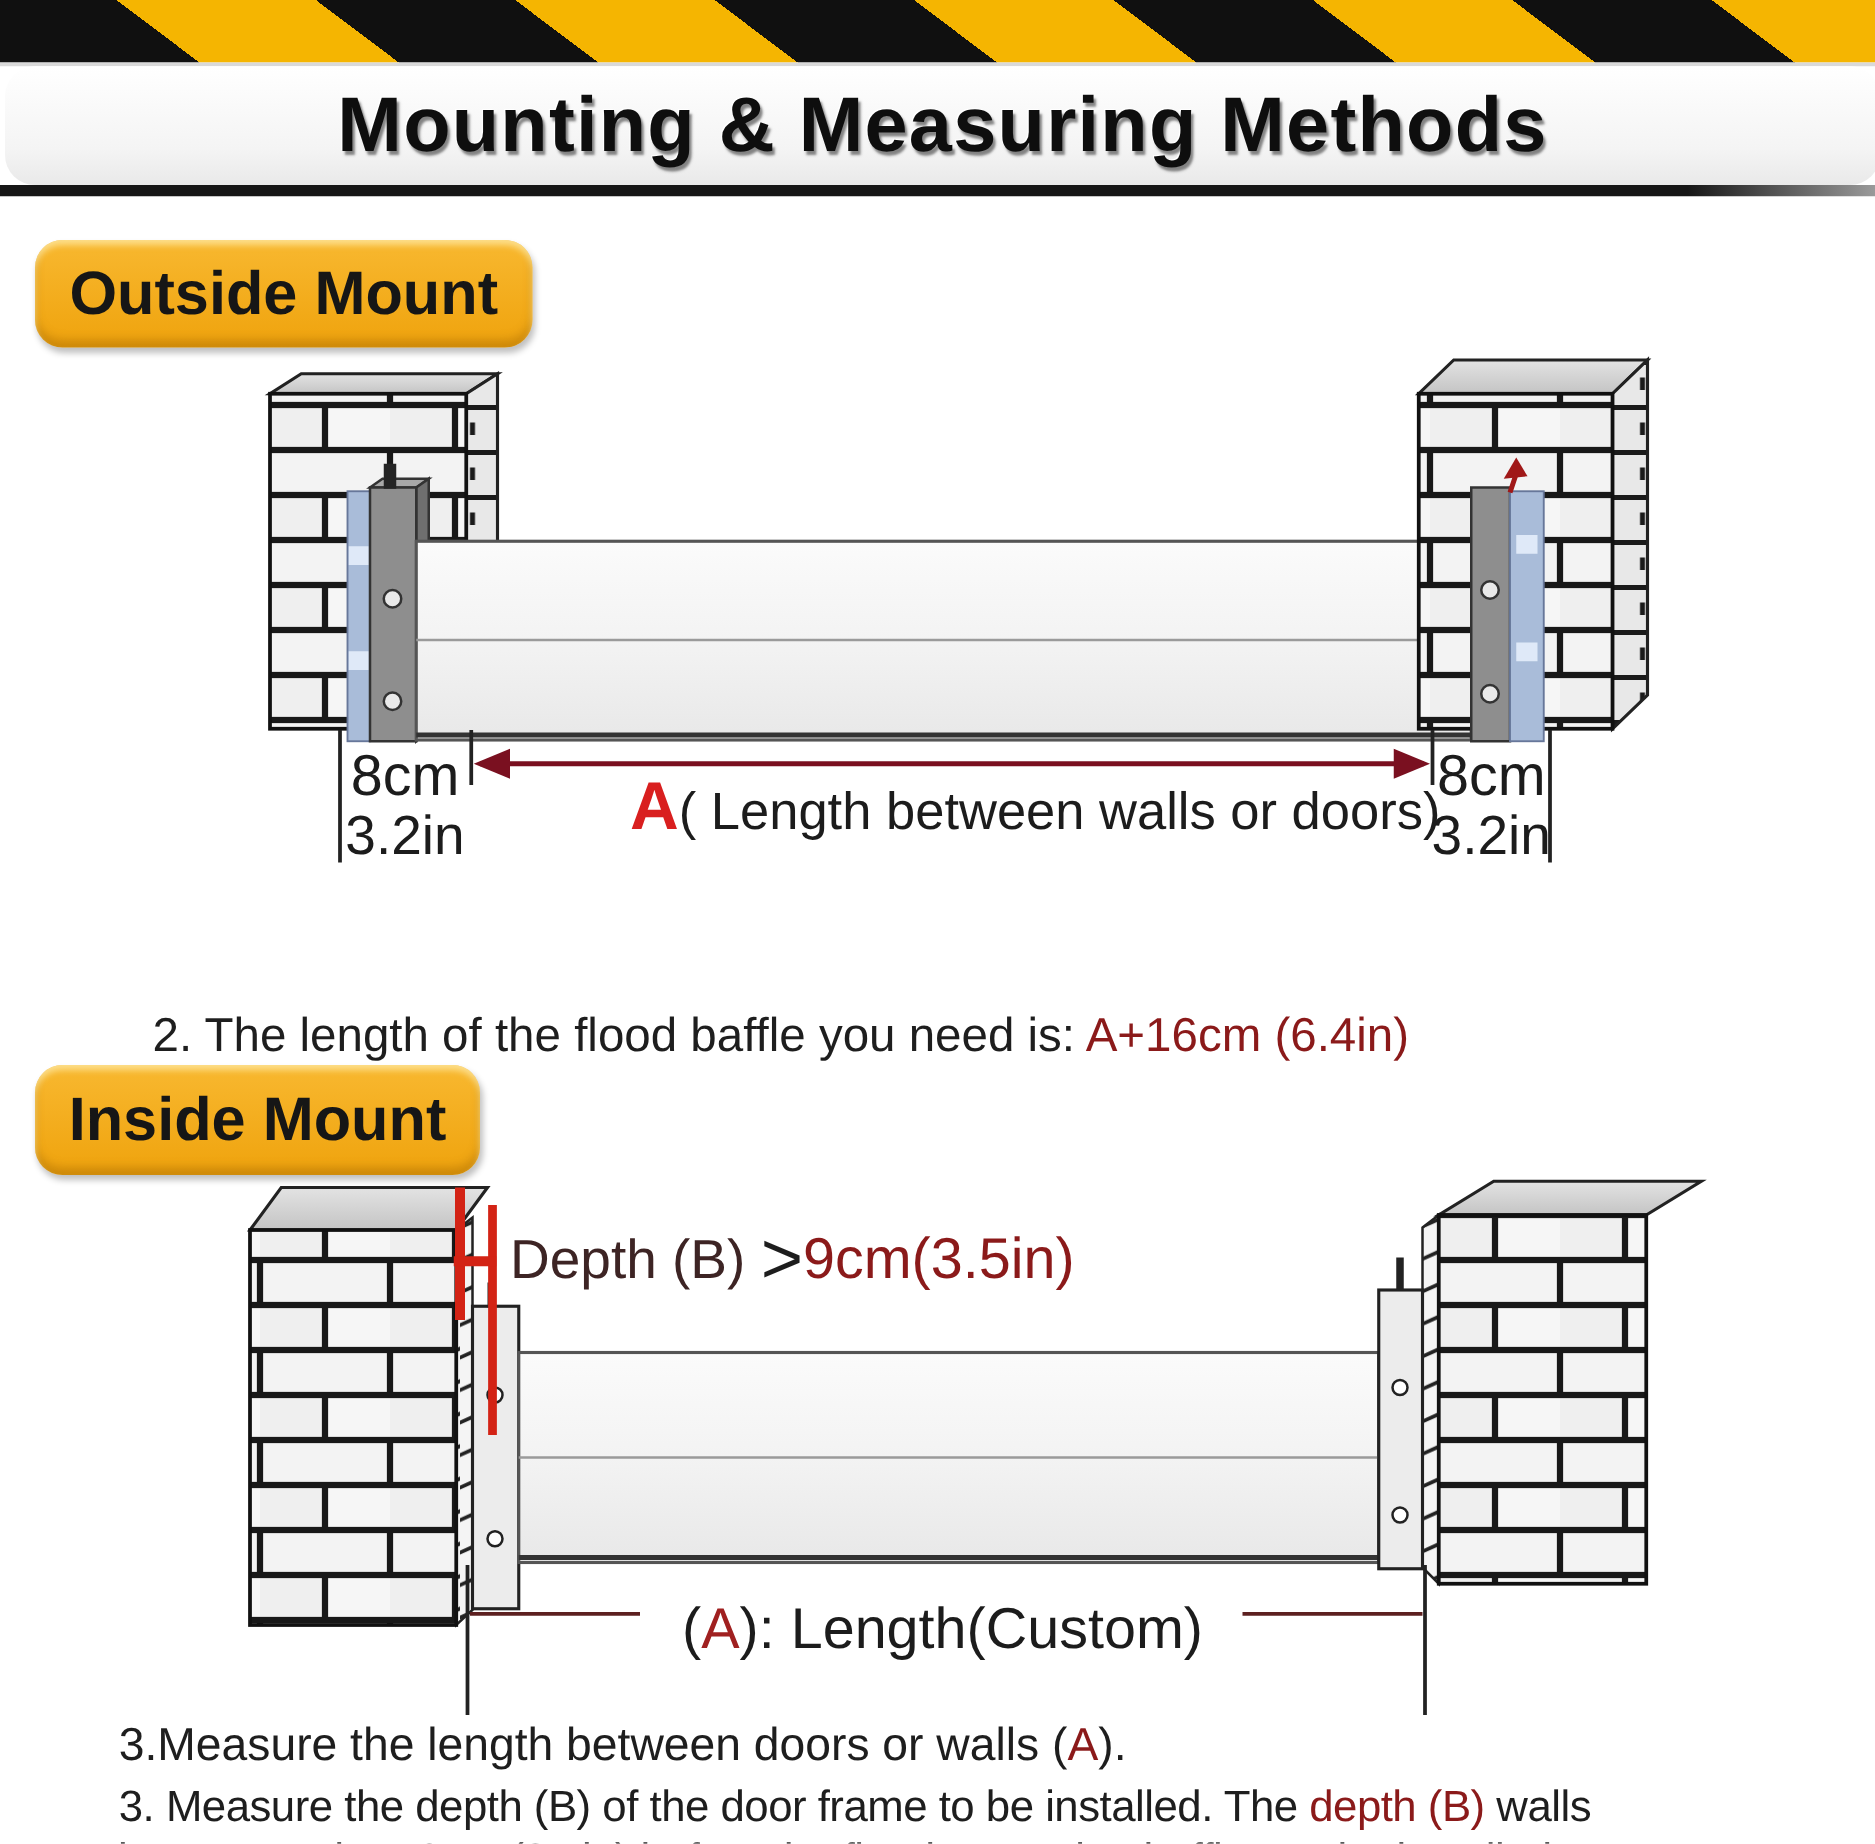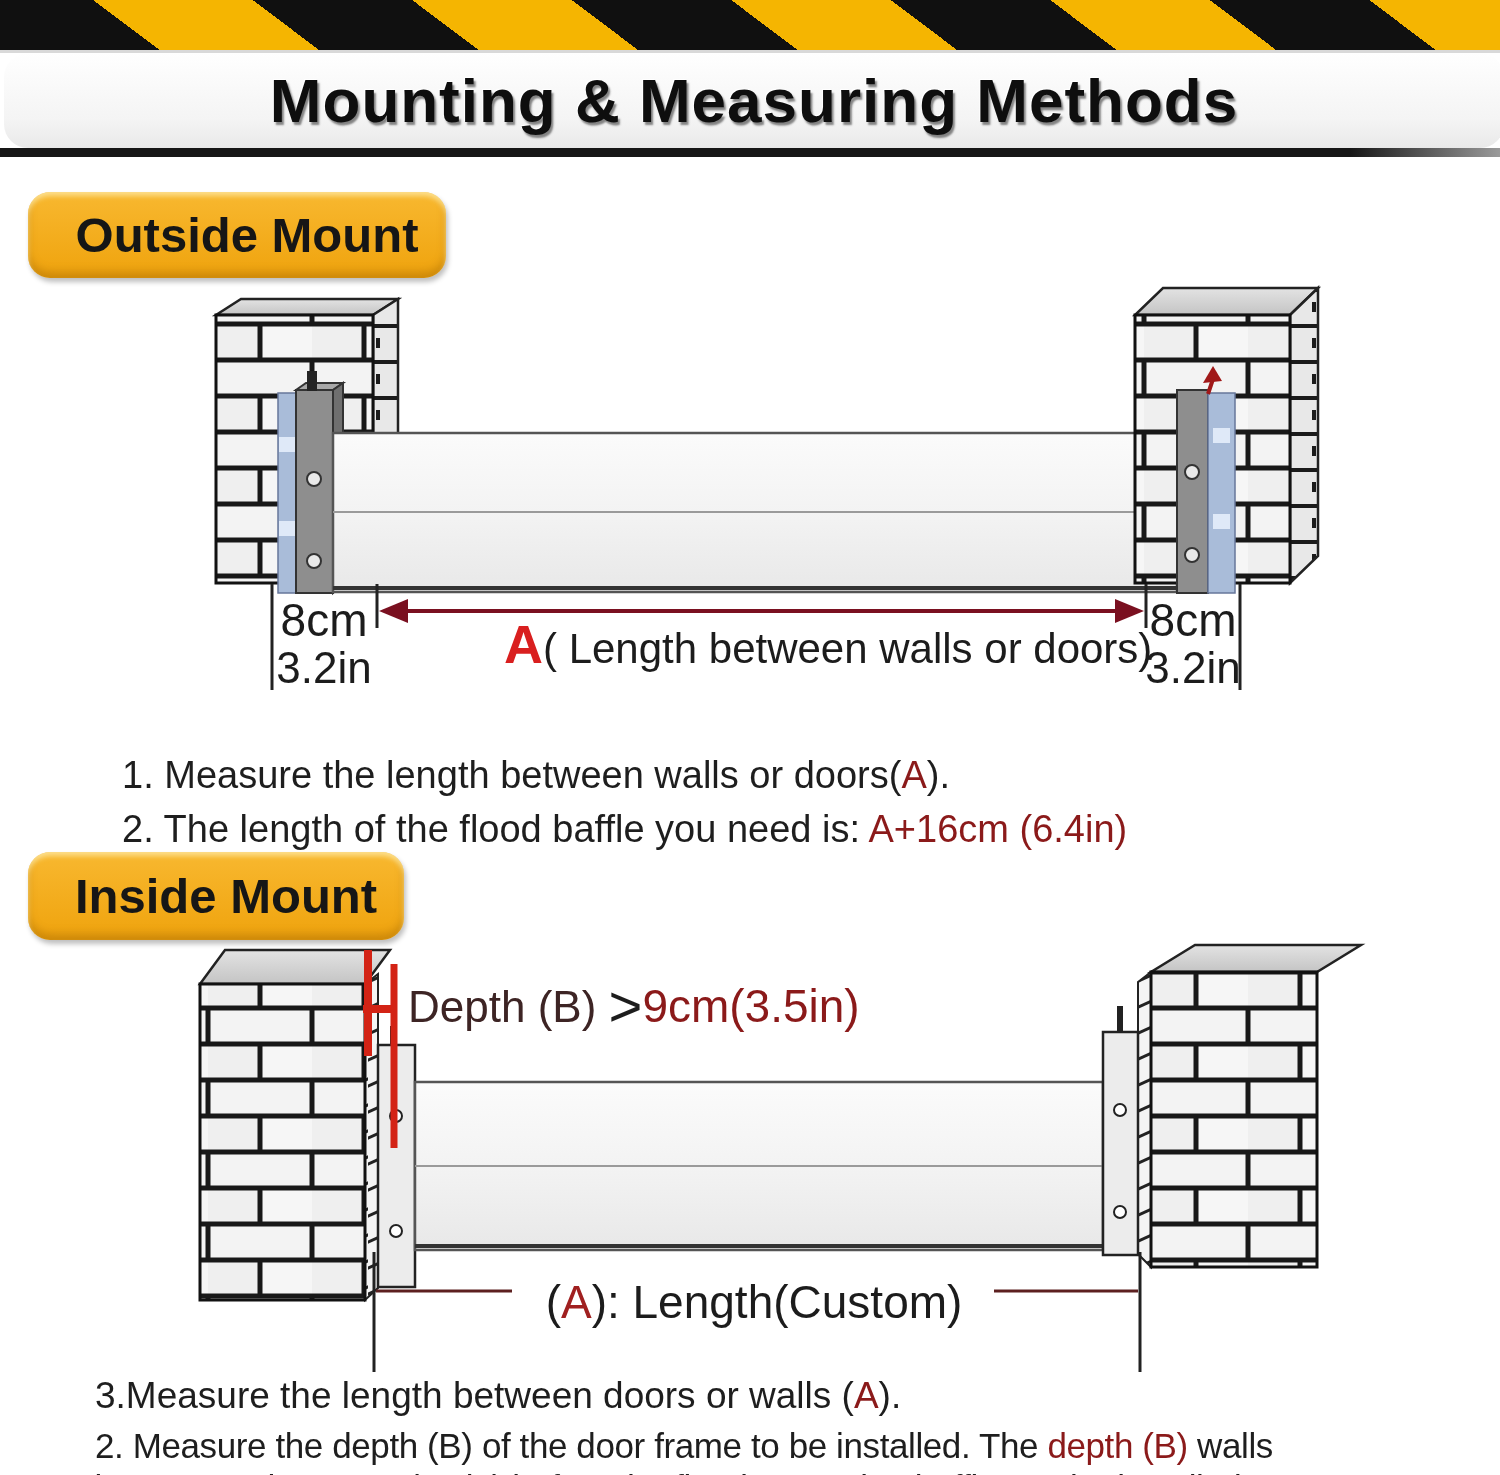--- a/index.html
+++ b/index.html
@@ -23,21 +23,20 @@
     text-shadow:2px 3px 2px rgba(110,110,110,.85), -1px -1px 0 #ffffff;
   }
   .divider{position:absolute;left:0;top:148px;width:1500px;height:9px;
     background:linear-gradient(90deg,#161616 0%,#161616 90%,#9a9a9a 100%);}
   
   .badge{
     position:absolute;display:flex;align-items:center;justify-content:center;
     background:linear-gradient(180deg,#f8b830 0%,#efa30d 100%);
     border-radius:22px;color:#161616;font-weight:bold;
     box-shadow:inset 0 4px 5px rgba(255,236,170,.75), inset 0 -6px 8px rgba(140,85,0,.35), 2px 4px 5px rgba(0,0,0,.25);
-    padding-left:20px;
   }
   .badge-outside{left:28px;top:192px;width:398px;height:86px;font-size:49px;}
   .badge-inside{left:28px;top:852px;width:356px;height:88px;font-size:49px;justify-content:center;}
   
   svg.diagrams{position:absolute;left:0;top:0;width:1500px;height:1475px;z-index:1;pointer-events:none;}
   
   .step{position:absolute;z-index:2;white-space:nowrap;color:#1e1e1e;}
   .step .dark-red{color:#8b1a1a;}
   .o-step1{left:122px;top:716px;font-size:38px;}
   .o-step2{left:122px;top:770px;font-size:38px;}
@@ -212,20 +211,19 @@
       <g>
         <path d="M374,1252 V1372" stroke="#222" stroke-width="3" fill="none"></path>
         <path d="M1140,1252 V1372" stroke="#222" stroke-width="3" fill="none"></path>
         <line x1="376" y1="1291" x2="512" y2="1291" stroke="#5d2020" stroke-width="3"></line>
         <line x1="994" y1="1291" x2="1138" y2="1291" stroke="#5d2020" stroke-width="3"></line>
       </g>
       <text class="len-label" x="754" y="1318" text-anchor="middle"><tspan>(</tspan><tspan class="len-A">A</tspan><tspan>): Length(Custom)</tspan></text>
     </g>
   </svg>
 
-  <p class="step o-step1"><span>1. Measure the length between walls or doors(</span><span class="dark-red">A</span><span>).</span></p>
   <p class="step o-step2"><span>2. The length of the flood baffle you need is: </span><span class="dark-red">A+16cm (6.4in)</span></p>
 
   <p class="step i-step1"><span>3.Measure the length between doors or walls (</span><span class="dark-red">A</span><span>).</span></p>
-  <p class="step i-step2"><span>2. Measure the depth (B) of the door frame to be installed. The </span><span class="dark-red">depth (B)</span><span> walls</span></p>
+  <p class="step i-step2"><span>3. Measure the depth (B) of the door frame to be installed. The </span><span class="dark-red">depth (B)</span><span> walls</span></p>
   <p class="step i-step3"><span>to be greater than 9cm (3.5in) before the flood protection baffle can be installed.</span></p>
 
 </div>
 
 </body></html>

